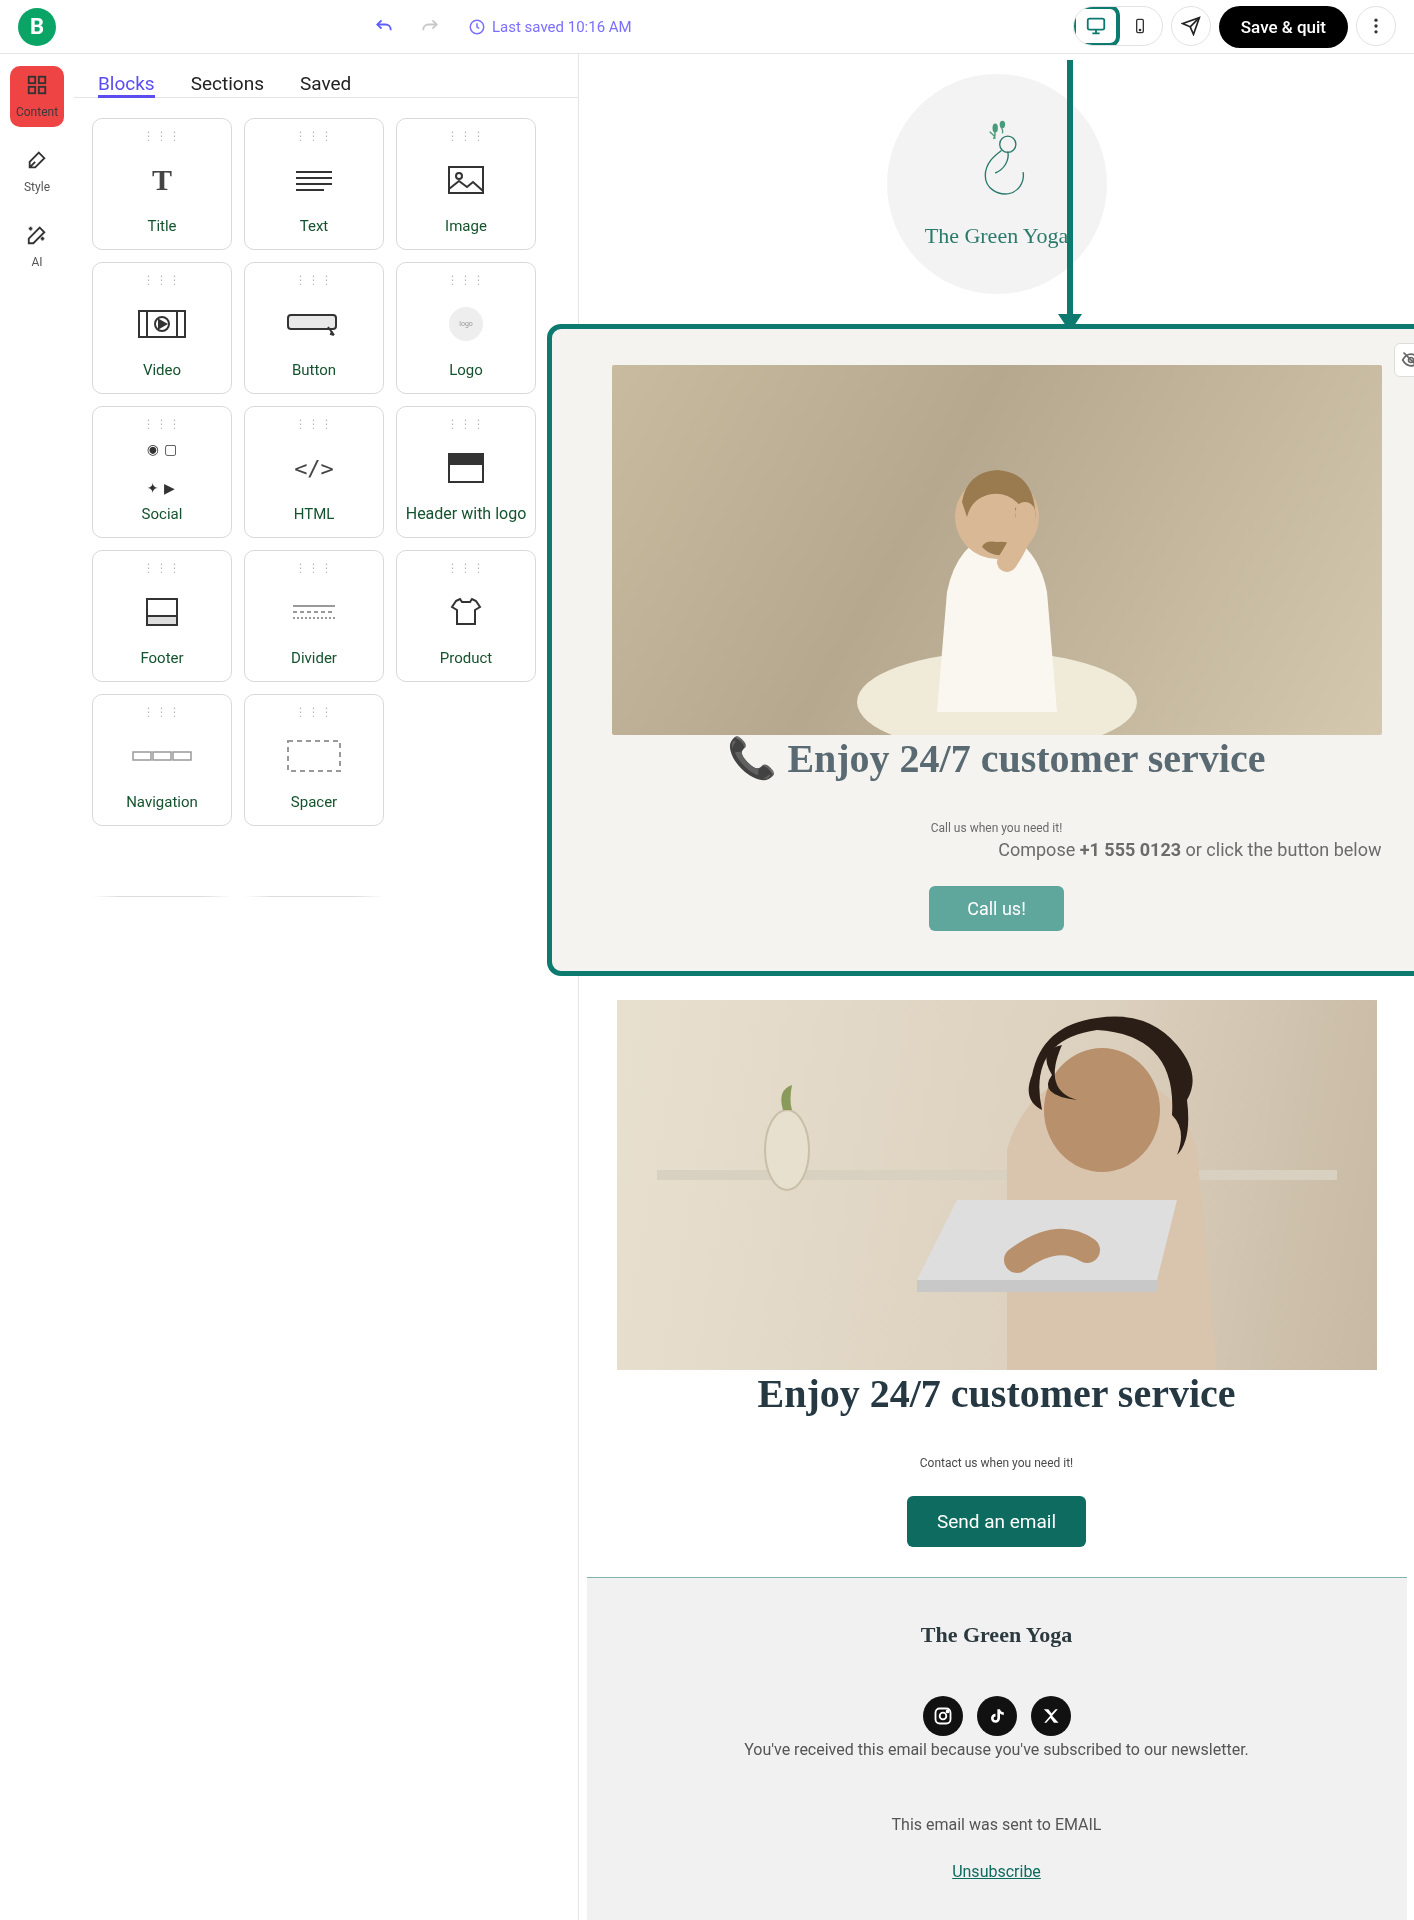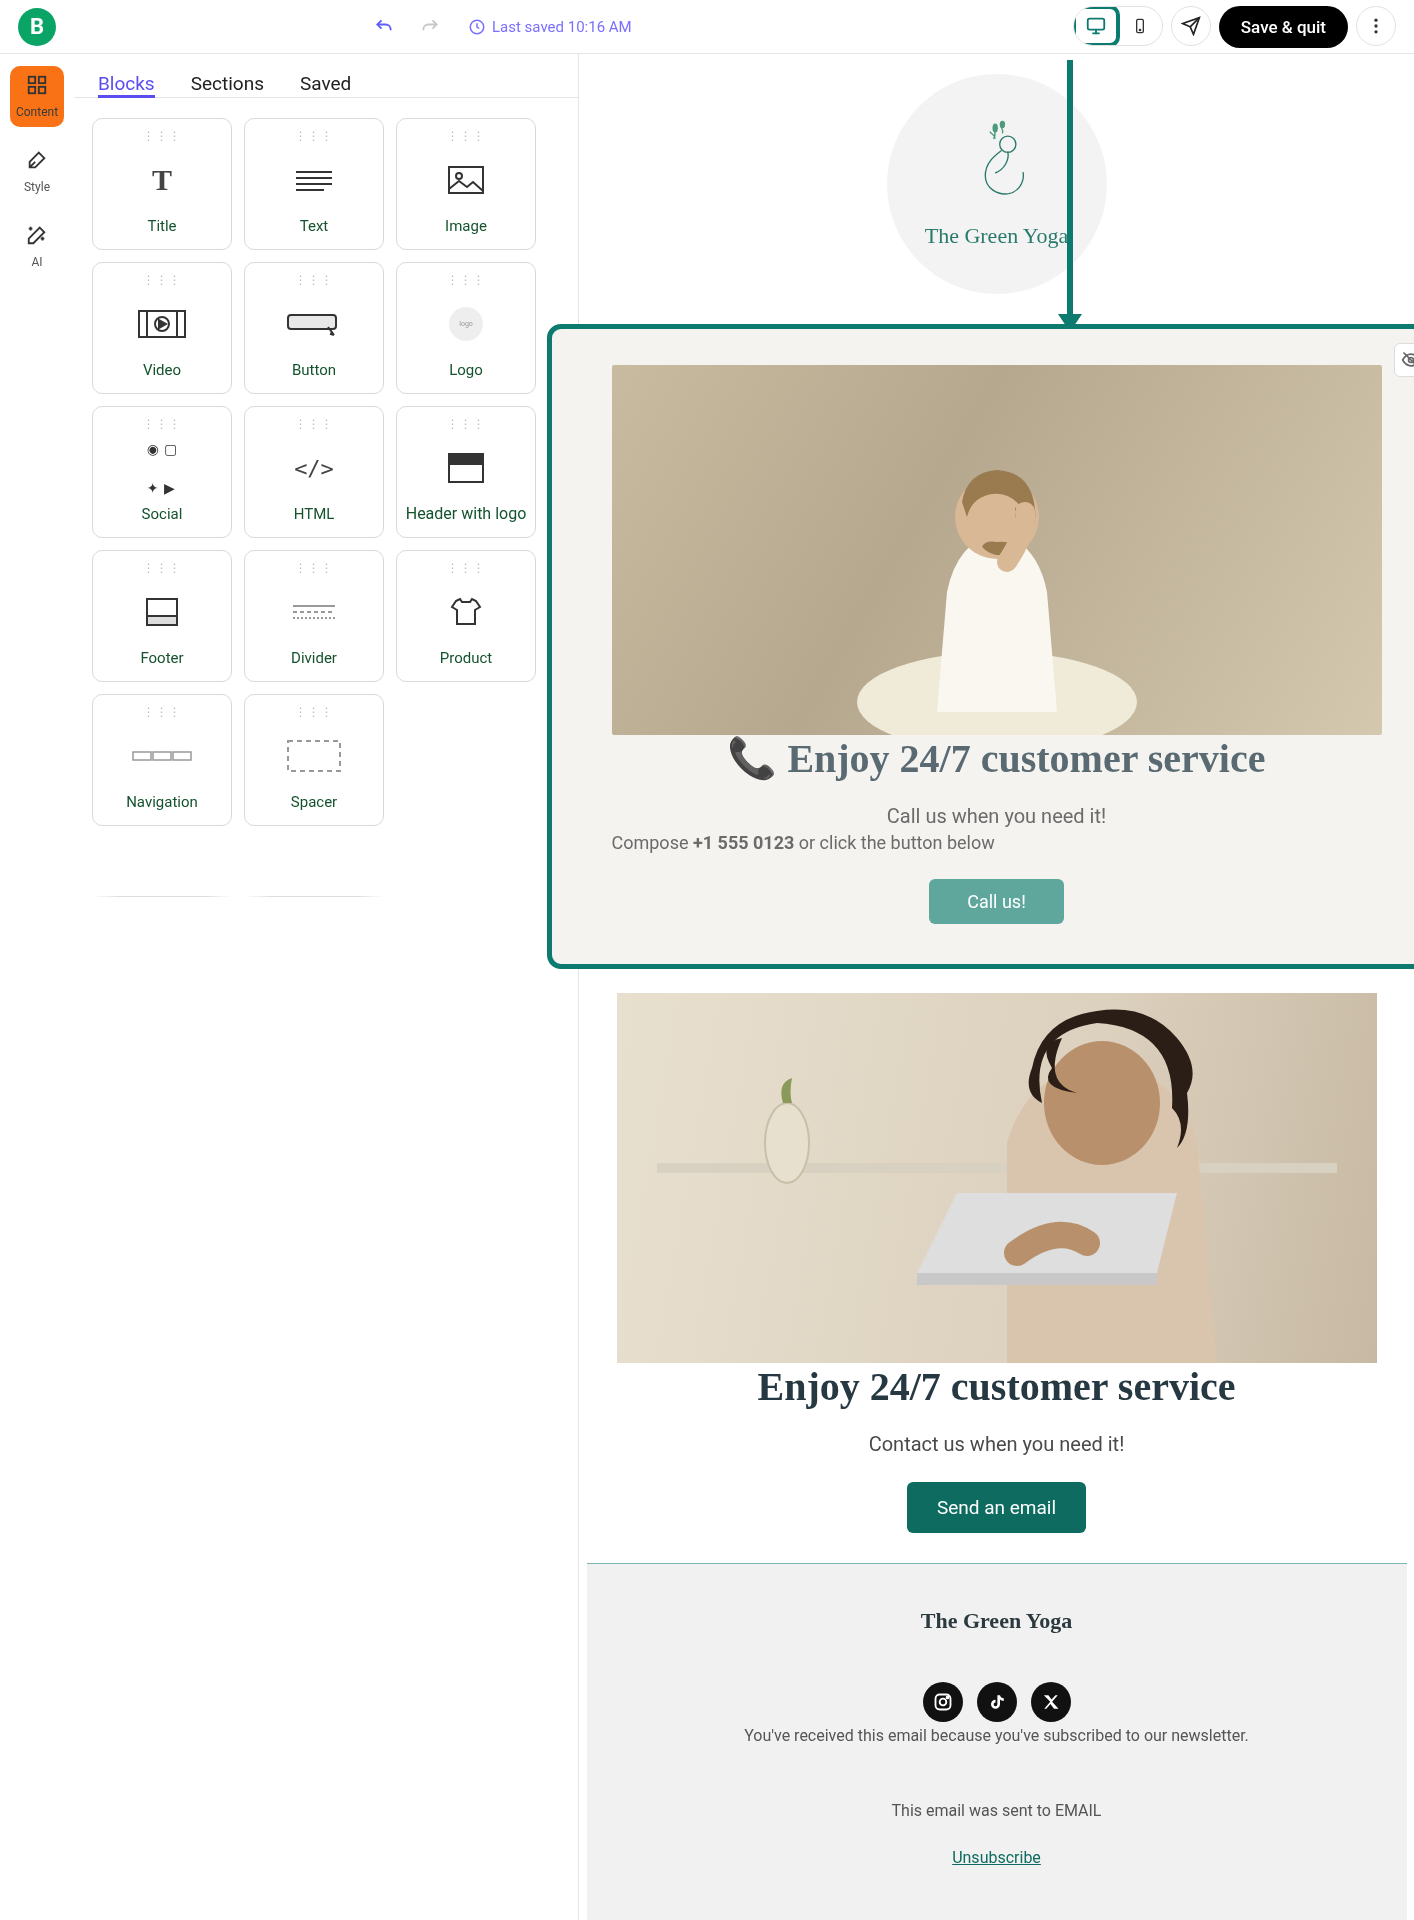--- a/index.html
+++ b/index.html
@@ -17,21 +17,21 @@
 .preview-toggle { display: flex; border: 1px solid #e2e2e2; border-radius: 22px; overflow: hidden; height: 40px; }
 .preview-toggle .pbtn { width: 44px; display: flex; align-items: center; justify-content: center; }
 .preview-toggle .pbtn.active { outline: 4px solid #0d7a6f; outline-offset: -2px; border-radius: 8px; }
 .circle-btn { width: 40px; height: 40px; border: 1px solid #e2e2e2; border-radius: 50%; display: flex; align-items: center; justify-content: center; background: #fff; }
 .save-quit { background: #000; color: #fff; border-radius: 22px; padding: 0 22px; height: 42px; display: flex; align-items: center; font-size: 17px; font-weight: 500; }
 
 
 .main { display: flex; }
 .rail { width: 74px; display: flex; flex-direction: column; align-items: center; padding-top: 12px; gap: 14px; }
 .rail-item { display: flex; flex-direction: column; align-items: center; font-size: 12px; color: #555; gap: 4px; padding: 8px 6px; border-radius: 10px; }
-.rail-item.active { background: #f97316; color: #3a3a3a; }
+.rail-item.active { background: #ef4444; color: #3a3a3a; }
 .rail-icon { font-size: 20px; }
 
 .sidebar { width: 505px; border-right: 1px solid #e5e5e5; padding: 12px 24px 40px 18px; }
 .tabs { display: flex; gap: 36px; padding: 6px 6px 0; }
 .tab { font-size: 19px; color: #222; padding-bottom: 0; cursor: pointer; }
 .tab.active { color: #5b4df0; border-bottom: 3px solid #5b4df0; }
 .tabs-under { border-bottom: 1px solid #e5e5e5; margin: -1px -24px 20px -18px; }
 
 .block-grid { display: grid; grid-template-columns: repeat(3, 140px); gap: 12px; }
 .bcard { border: 1px solid #d9d9d9; border-radius: 10px; height: 132px; display: flex; flex-direction: column; align-items: center; justify-content: space-between; padding: 10px 8px 14px; background: #fff; cursor: grab; }
@@ -53,22 +53,22 @@
 .brand-wrap { display: flex; justify-content: center; padding: 20px 0 30px; }
 .brand-circle { width: 220px; height: 220px; background: #f3f3f3; border-radius: 50%; display: flex; flex-direction: column; align-items: center; justify-content: center; }
 .brand-name { font-family: Georgia, serif; color: #2a7a6b; font-size: 22px; margin-top: 14px; }
 .brand-svg { width: 90px; height: 90px; }
 
 
 .section-card { border: 5px solid #0d7a6f; border-radius: 14px; padding: 36px 60px 30px; position: relative; margin: 0 -40px 24px; background: #f4f3ef; }
 .hide-badge { position: absolute; top: 14px; right: 14px; width: 34px; height: 34px; border: 1px solid #ddd; border-radius: 6px; background: #fff; display: flex; align-items: center; justify-content: center; font-size: 18px; }
 .hero-img { width: 100%; height: 370px; background: linear-gradient(120deg, #c9bba0 0%, #b5a88e 40%, #d4c8ae 100%); border-radius: 2px; position: relative; overflow: hidden; }
 .hero-title { font-family: Georgia, serif; font-size: 40px; font-weight: 600; color: #5a6a72; text-align: center; }
-.hero-sub1 { text-align: center; color: #6b6b6b; margin-top: 22px; font-size: 20px; }
-.hero-sub2 { text-align: left; color: #6b6b6b; font-size: 18px; margin-top: 4px; }
+.hero-sub1 { text-align: center; color: #6b6b6b; margin-top: 39px; font-size: 12px; }
+.hero-sub2 { text-align: right; color: #6b6b6b; font-size: 18px; margin-top: 4px; }
 .call-btn { display: block; margin: 26px auto 10px; background: #5fa79d; color: #fff; padding: 12px 38px; border-radius: 6px; font-size: 18px; width: fit-content; }
 
 
 .person-sketch { position: absolute; left: 50%; top: 18%; transform: translateX(-50%); }
 
 
 .section2 { padding: 0 30px; }
 .hero-img2 { width: 100%; height: 370px; background: linear-gradient(100deg, #e8e0cf 0%, #dcd0be 60%, #c7b9a3 100%); position: relative; overflow: hidden; }
 .section2 .hero-title { color: #263842; }
 .section2 .hero-sub1, .section2 .hero-sub2 { color: #4a4a4a; }

